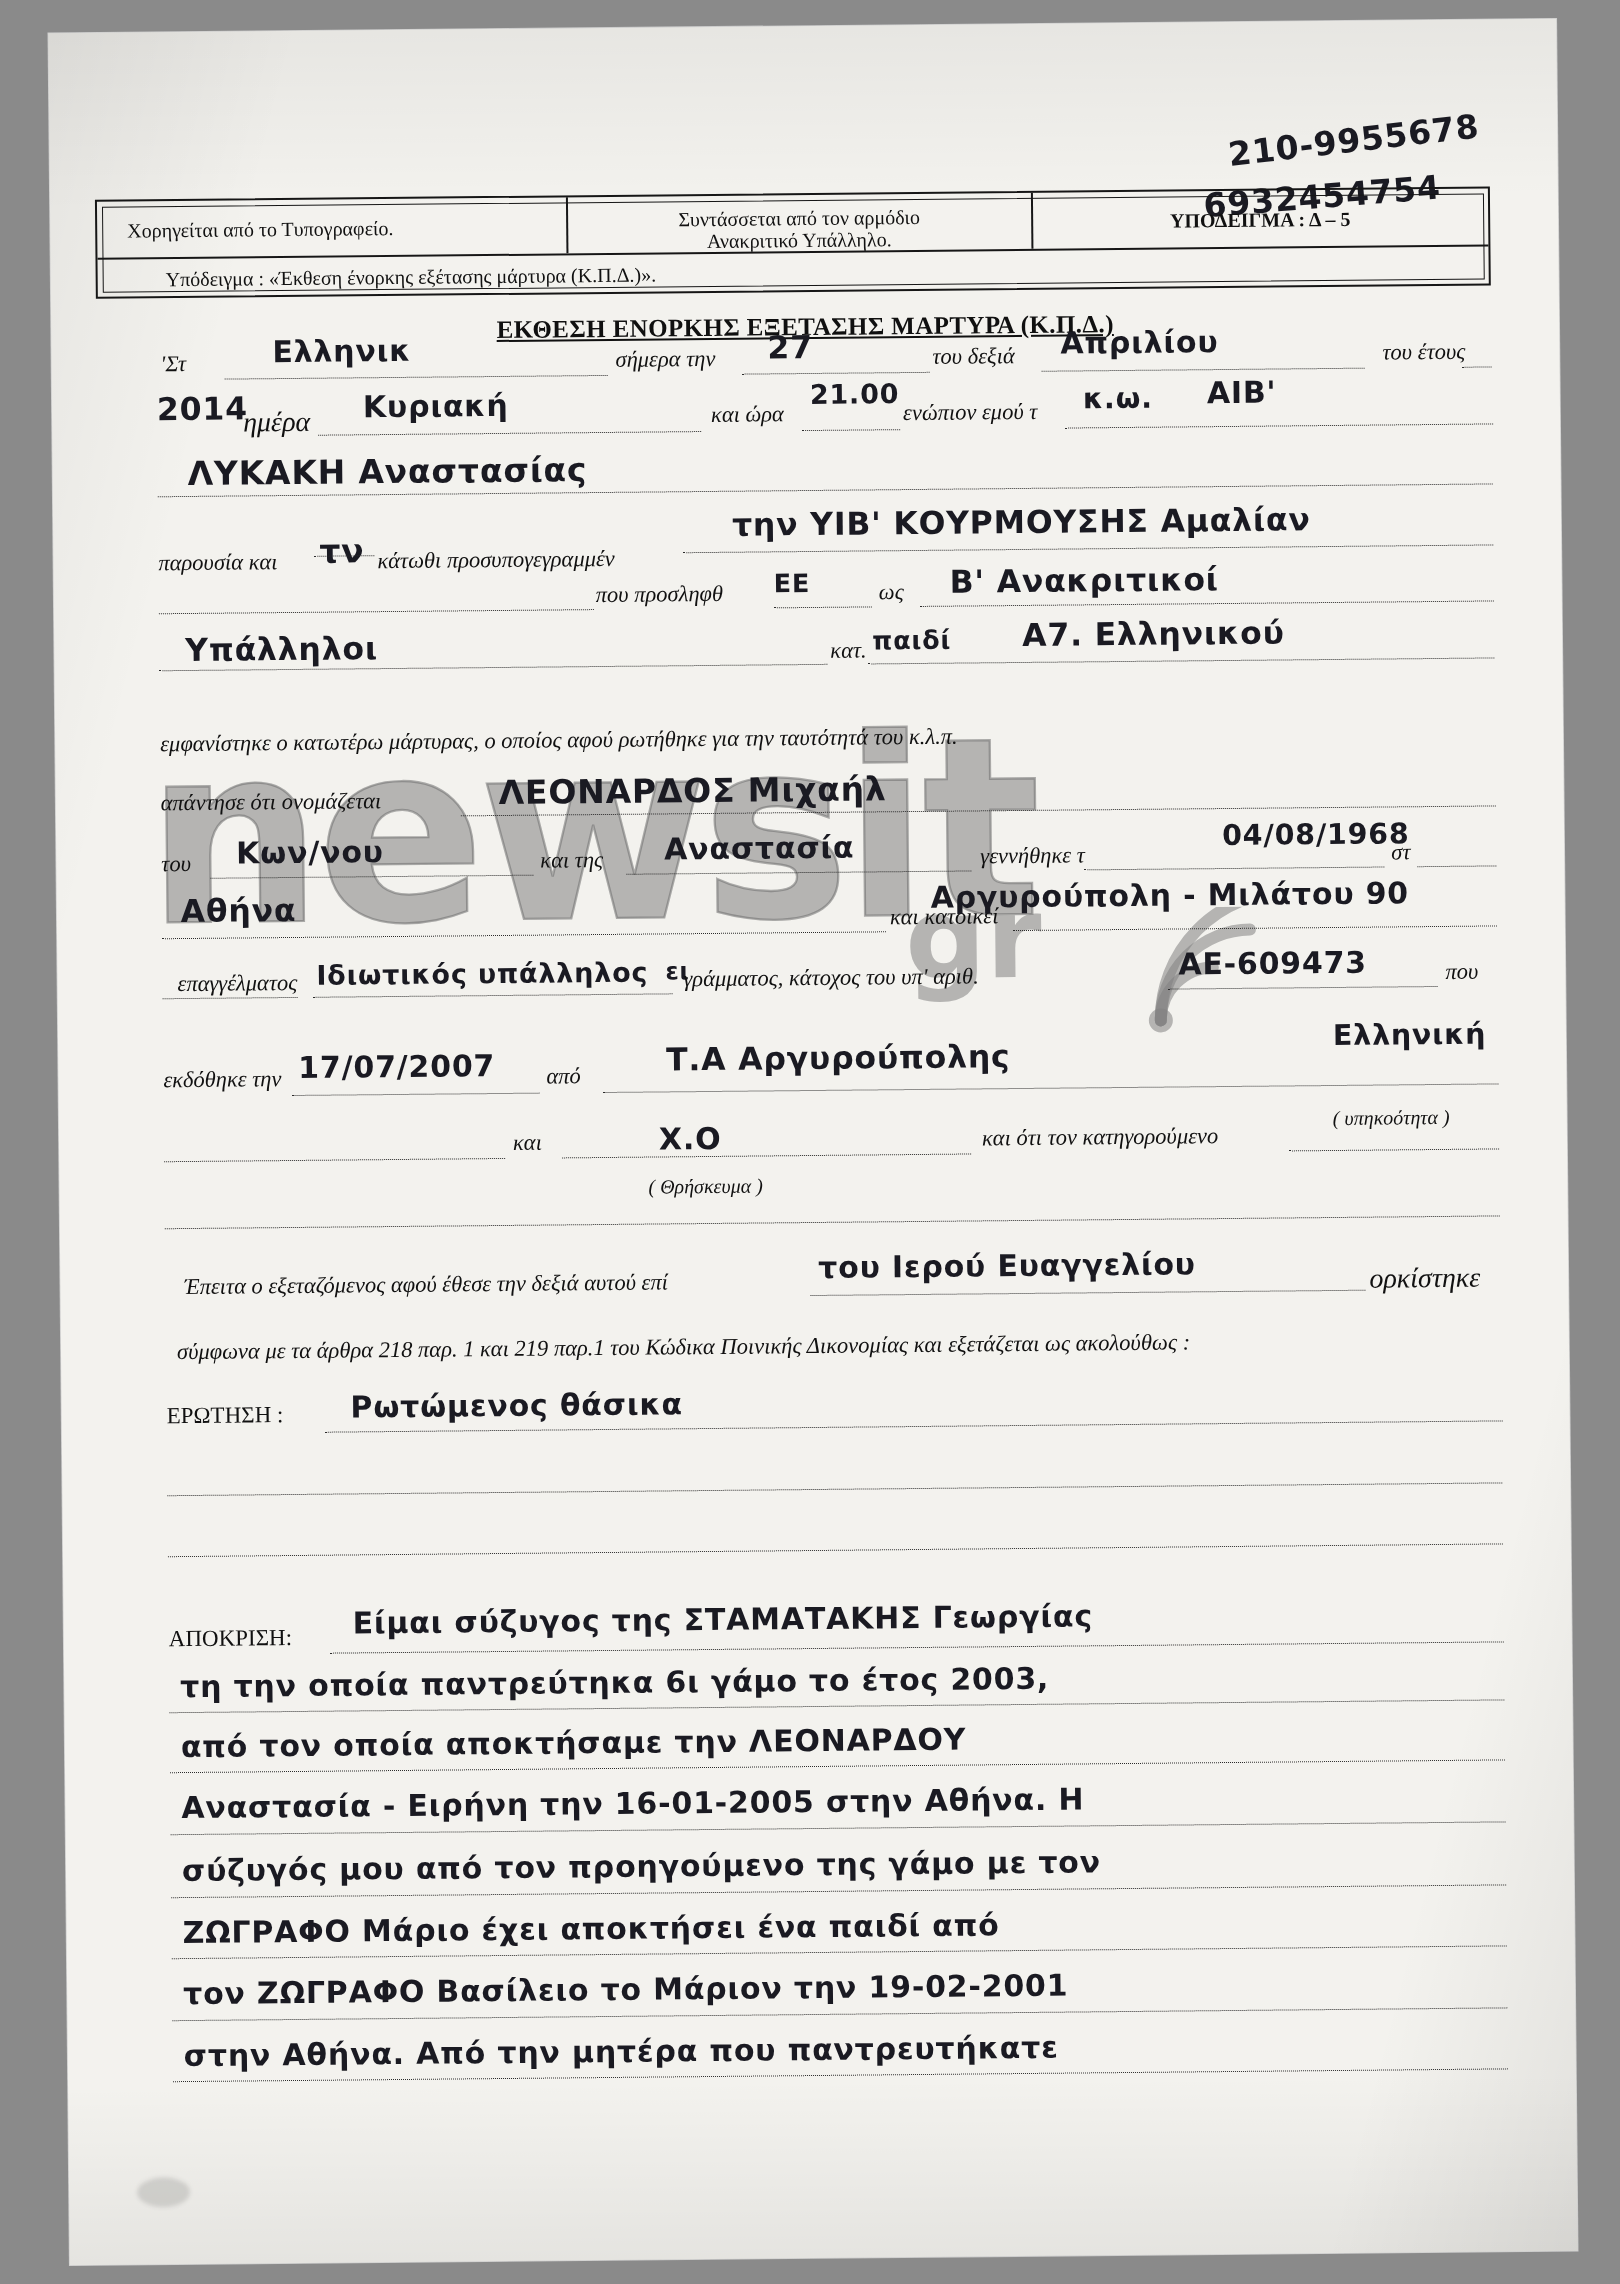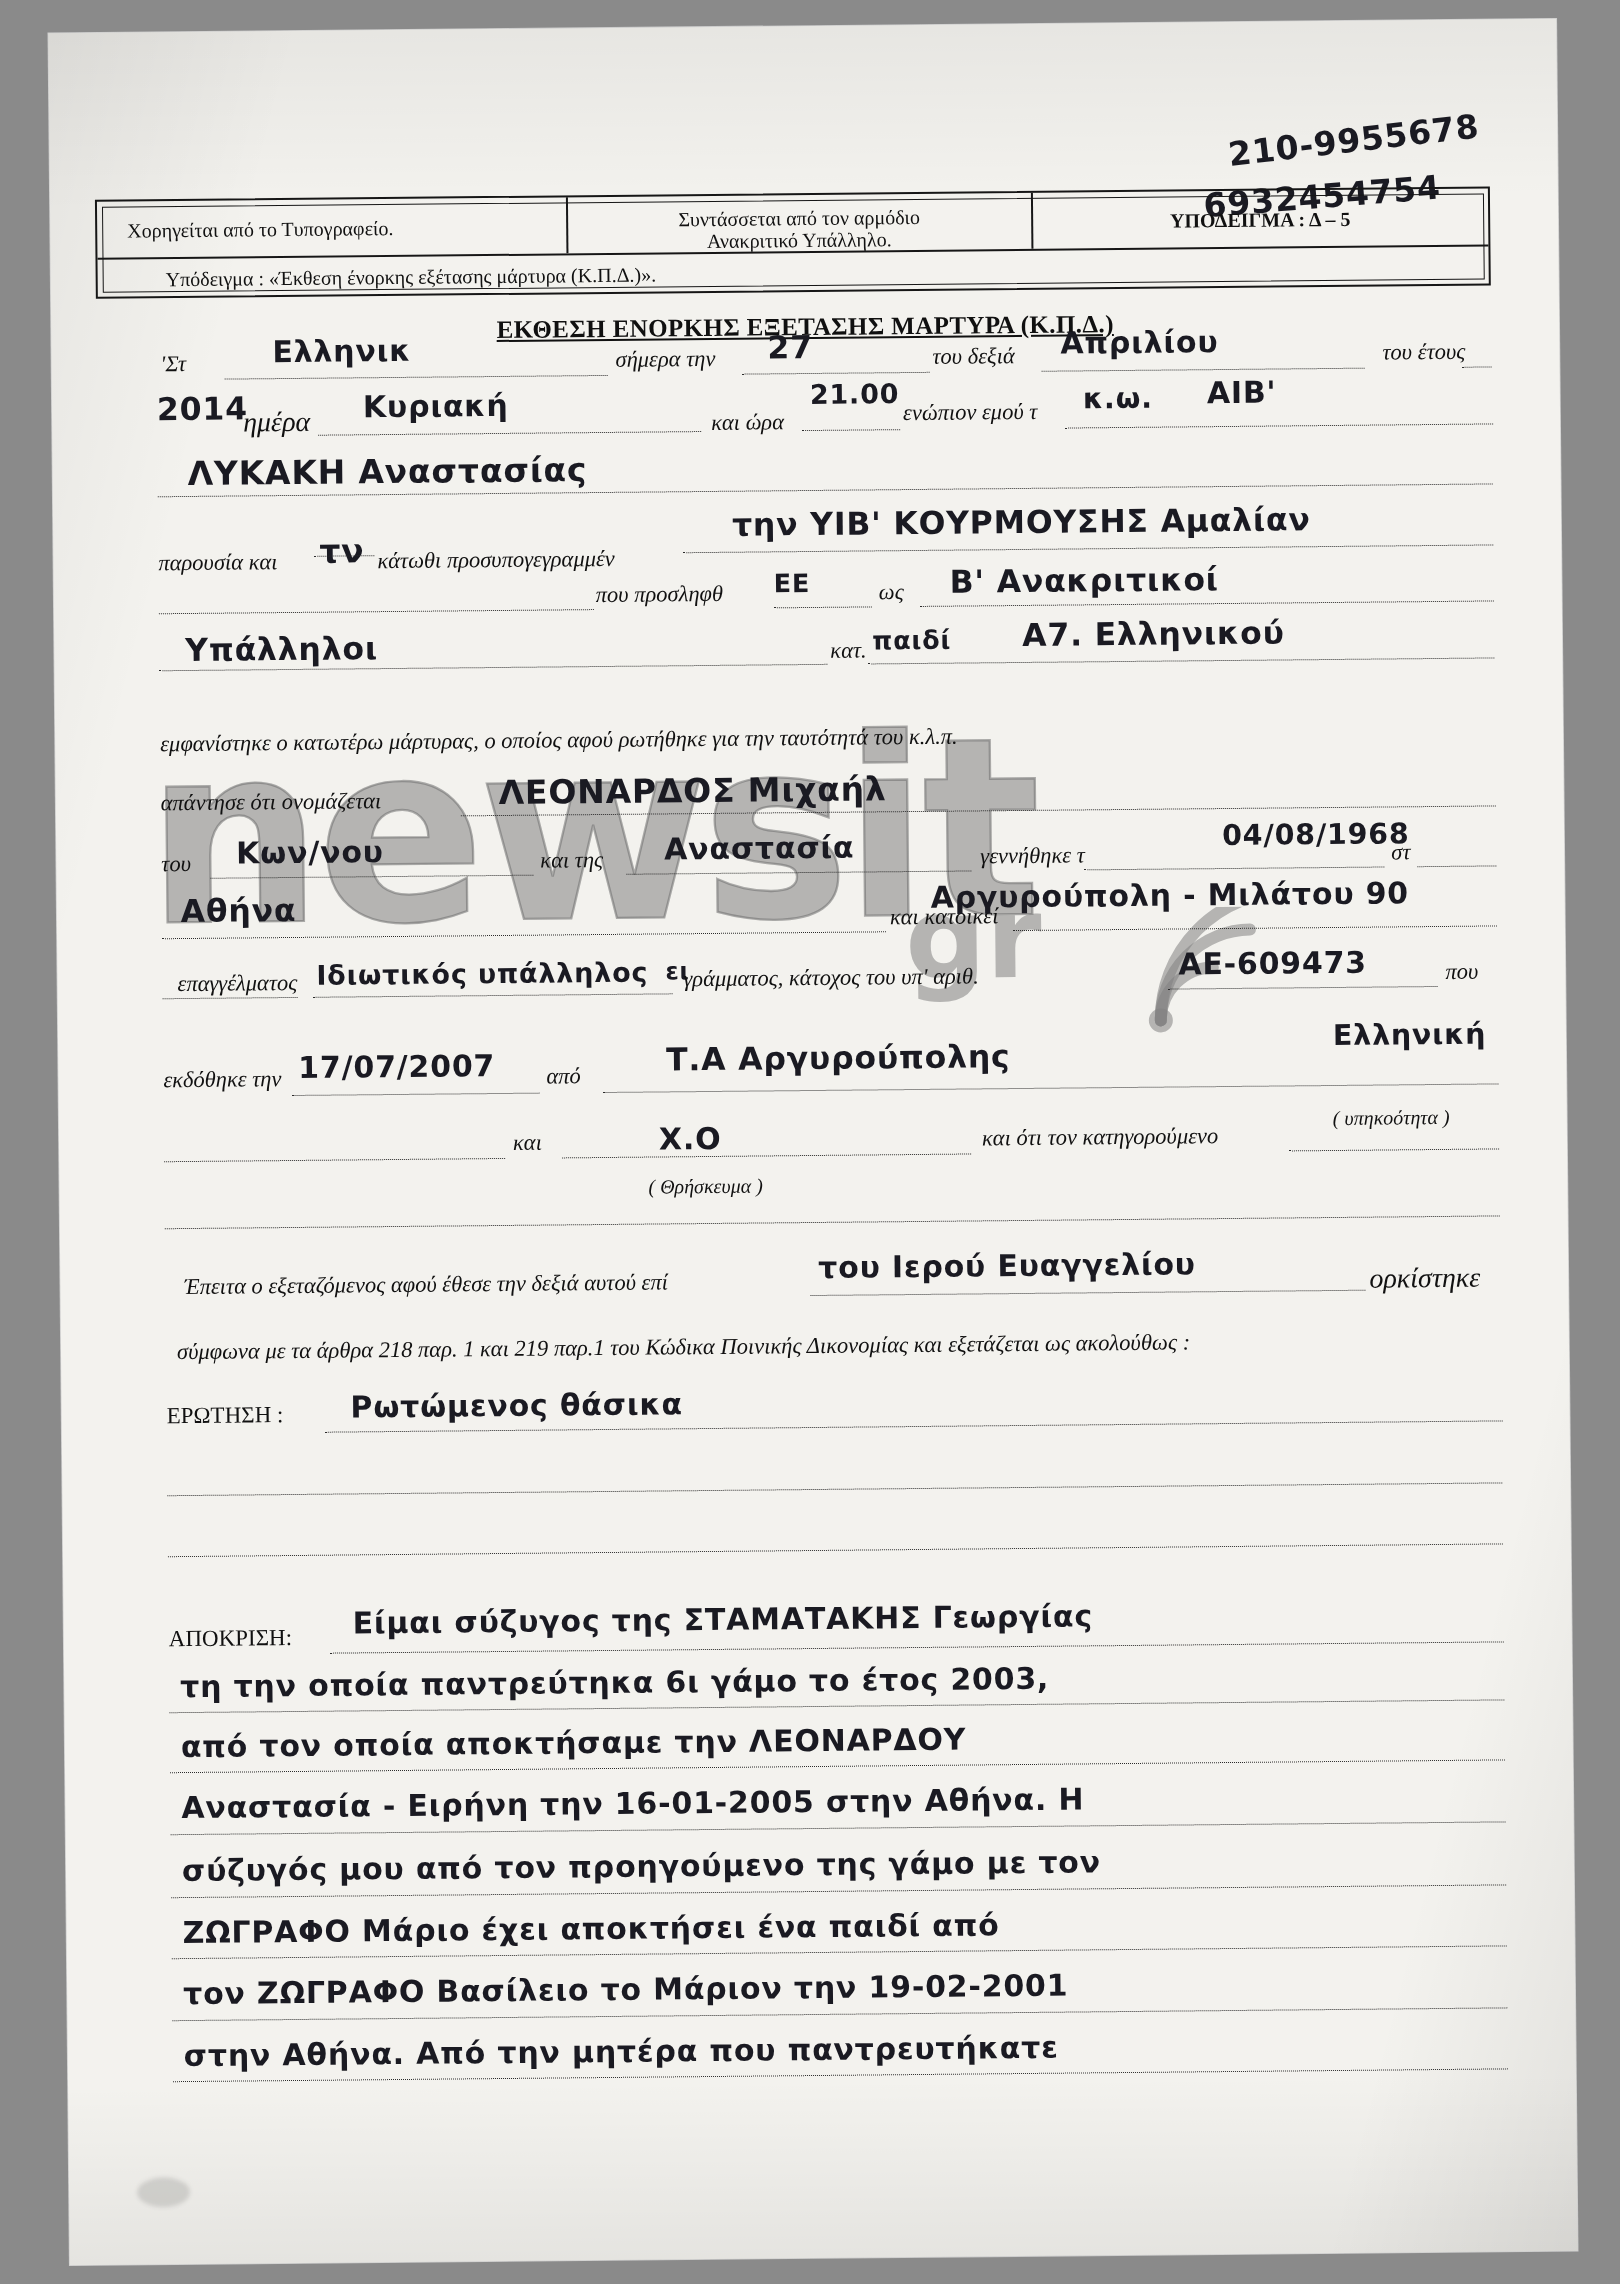--- a/index.html
+++ b/index.html
@@ -218,21 +218,21 @@
       <div class="hw" style="left:1009px; top:302px; font-size:30px;">Απριλίου</div>
 
       <div class="pr pr-i" style="left:1331px; top:319px; font-size:22.5px;">του έτους</div>
       <div class="dots" style="left:1410px; top:347px; width:30px;"></div>
 
       <div class="hw" style="left:105px; top:359px; font-size:31.5px;">2014</div>
       <div class="pr pr-i" style="left:191px; top:375px; font-size:28px;">ημέρα</div>
       <div class="dots" style="left:266px; top:404px; width:383px;"></div>
       <div class="hw" style="left:311px; top:359px; font-size:30px;">Κυριακή</div>
 
-      <div class="pr pr-i" style="left:659px; top:383px; font-size:22.5px;">και ώρα</div>
+      <div class="pr pr-i" style="left:659px; top:375px; font-size:22.5px;">και ώρα</div>
       <div class="dots" style="left:750px; top:404px; width:98px;"></div>
       <div class="hw" style="left:758px; top:353px; font-size:27px;">21.00</div>
 
       <div class="pr pr-i" style="left:851px; top:375px; font-size:22.5px;">ενώπιον εμού τ</div>
       <div class="dots" style="left:1013px; top:404px; width:428px;"></div>
       <div class="hw" style="left:1031px; top:359px; font-size:28.5px;">κ.ω.</div>
       <div class="hw" style="left:1155px; top:353px; font-size:30px;">ΑΙΒ'</div>
 
       <div class="dots" style="left:105px; top:464px; width:1335px;"></div>
       <div class="hw" style="left:135px; top:422px; font-size:33px;">ΛΥΚΑΚΗ Αναστασίας</div>

